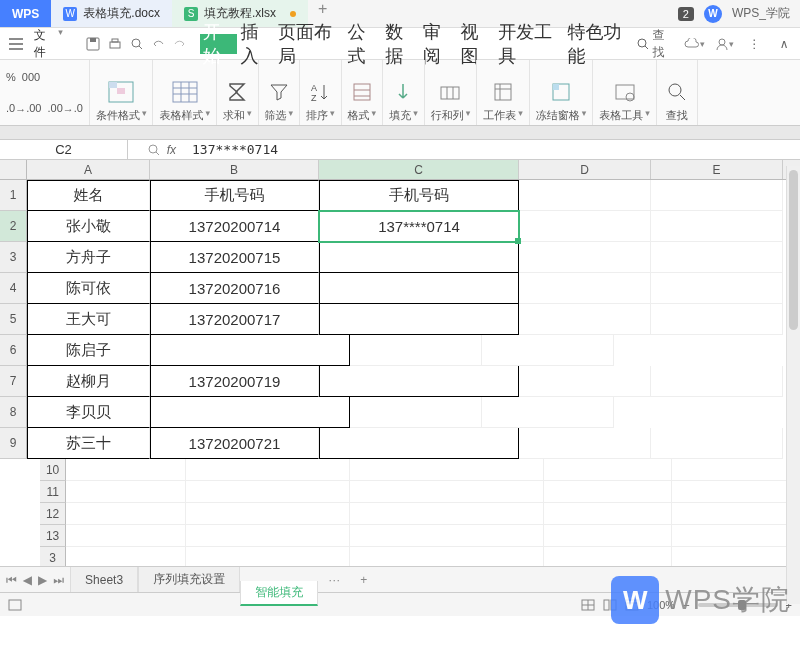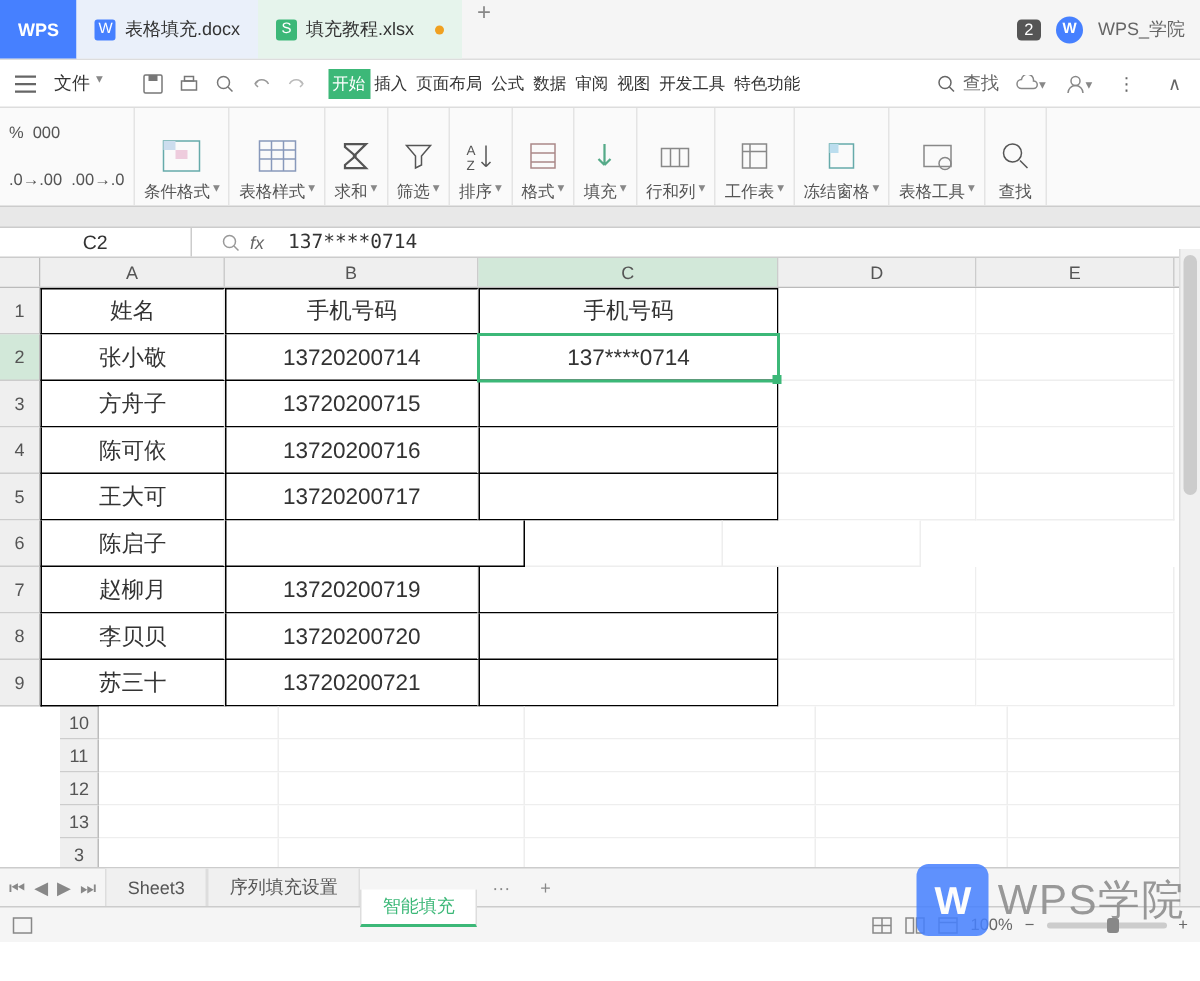--- a/index.html
+++ b/index.html
@@ -1,19 +1,19 @@
 <!DOCTYPE html>
 <html><head>
 <meta charset="utf-8">
 <style>
 * { margin: 0; padding: 0; box-sizing: border-box; font-family: "Microsoft YaHei", sans-serif; }
 body { background: #fff; width: 800px; height: 654px; overflow: hidden; position: relative; font-size: 12px; color: #333; }
 
 
-.titlebar { display: flex; height: 40px; background: #f5f5f5; border-bottom: 1px solid #ddd; }
+.titlebar { display: flex; height: 28px; background: #f5f5f5; border-bottom: 1px solid #ddd; }
 .app-tab { padding: 0 12px; height: 100%; display: flex; align-items: center; gap: 6px; cursor: pointer; }
 .app-tab.wps { background: #4680ff; color: #fff; font-weight: bold; }
 .app-tab.doc { background: #eaf0fa; }
 .app-tab.xls { background: #e6f4ec; }
 .doc-icon { width: 14px; height: 14px; display: inline-flex; align-items: center; justify-content: center; font-size: 10px; color: #fff; border-radius: 2px; }
 .doc-icon.w { background: #4680ff; }
 .doc-icon.s { background: #3cb878; }
 .tab-dot { width: 6px; height: 6px; border-radius: 50%; background: #f0a020; margin-left: 8px; }
 .tab-plus { padding: 0 10px; color: #888; font-size: 16px; }
 .titlebar-right { margin-left: auto; display: flex; align-items: center; gap: 10px; padding-right: 10px; }
@@ -21,21 +21,21 @@
 .wps-logo { width: 18px; height: 18px; border-radius: 50%; background: #4680ff; color: #fff; display: flex; align-items: center; justify-content: center; font-size: 10px; font-weight: bold; }
 .wps-text { color: #666; }
 
 
 .menurow { display: flex; align-items: center; height: 32px; border-bottom: 1px solid #ddd; padding: 0 6px; gap: 2px; }
 .menu-ico { width: 22px; height: 22px; display: flex; align-items: center; justify-content: center; color: #666; border-radius: 3px; }
 .file-btn { display: flex; align-items: flex-start; gap: 4px; padding: 0 6px; color: #333; }
 .chev { font-size: 9px; color: #888; }
 .spacer-sm { width: 12px; }
 .tab-group { display: flex; align-items: center; height: 100%; margin-left: 8px; }
-.ribbon-tab { padding: 0 3px; height: 20px; display: flex; align-items: center; font-size: 11px; color: #333; }
+.ribbon-tab { padding: 0 3px; height: 20px; display: flex; align-items: center; font-size: 18px; color: #333; }
 .ribbon-tab.active { background: #3cb878; color: #fff; }
 .menurow-right { margin-left: auto; display: flex; align-items: center; gap: 10px; }
 .search-btn { display: flex; align-items: center; gap: 4px; color: #666; }
 
 
 .ribbon { display: flex; height: 66px; border-bottom: 1px solid #ccc; background: #fafafa; overflow: hidden; }
 .ribbon-group { display: flex; flex-direction: column; align-items: center; justify-content: flex-end; padding: 4px 6px 2px; border-right: 1px solid #e4e4e4; font-size: 11px; color: #555; }
 .ribbon-group .icon-large { width: 28px; height: 28px; margin-bottom: 2px; display: flex; align-items: center; justify-content: center; }
 .ribbon-group .label { display: flex; align-items: flex-start; gap: 2px; white-space: nowrap; }
 .ribbon-mini { display: flex; flex-direction: column; justify-content: space-around; padding: 4px 6px; border-right: 1px solid #e4e4e4; gap: 4px; }
@@ -433,21 +433,20 @@
         <div class="row-h">7</div>
         <div class="cell cA b-l b-b">赵柳月</div>
         <div class="cell cB b-l b-b">13720200719</div>
         <div class="cell cC b-l b-b b-r"></div>
         <div class="cell cD"></div>
         <div class="cell cE"></div>
       </div>
       <div class="row">
         <div class="row-h">8</div>
         <div class="cell cA b-l b-b">李贝贝</div>
-        <div class="cell cB b-l b-b">13720200720</div>
         <div class="cell cC b-l b-b b-r"></div>
         <div class="cell cD"></div>
         <div class="cell cE"></div>
       </div>
       <div class="row">
         <div class="row-h">9</div>
         <div class="cell cA b-l b-b">苏三十</div>
         <div class="cell cB b-l b-b">13720200721</div>
         <div class="cell cC b-l b-b b-r"></div>
         <div class="cell cD"></div>

